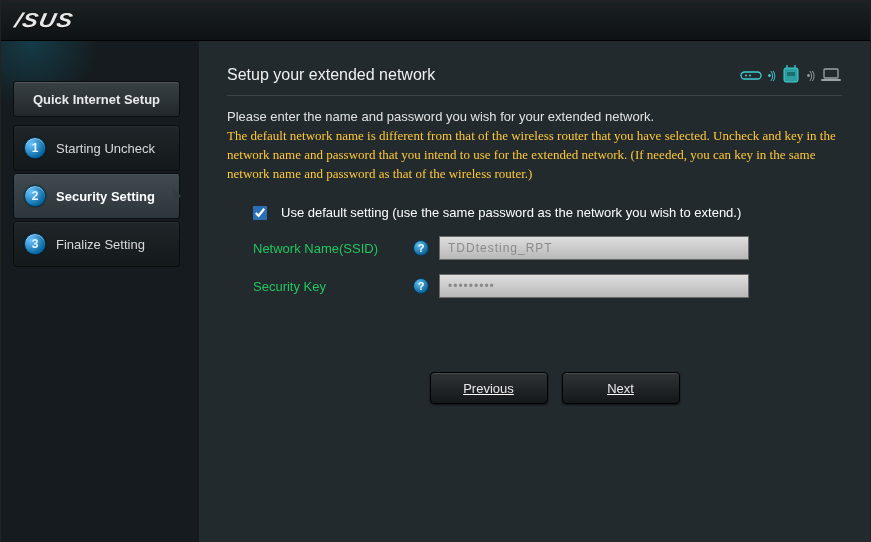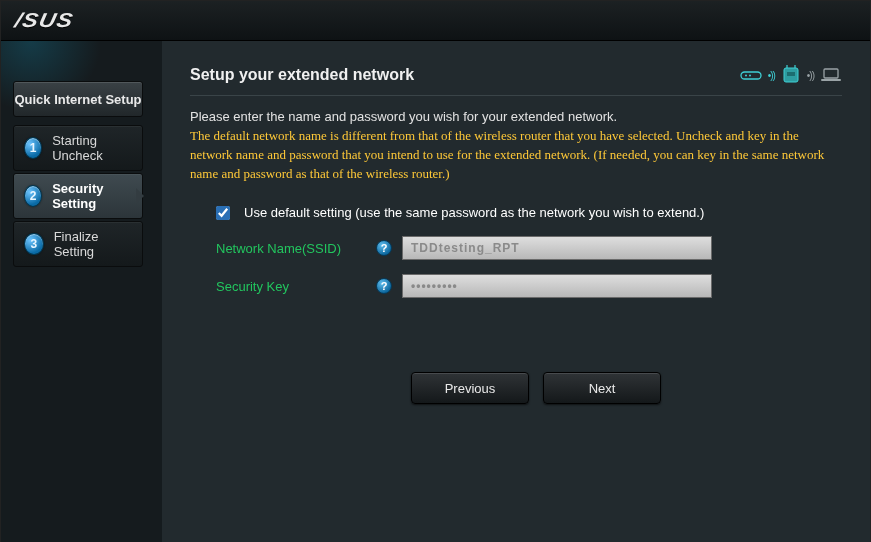--- a/index.html
+++ b/index.html
@@ -35,21 +35,21 @@
     color: #e8e8e8;
     transform: skewX(-12deg) scaleX(1.15);
     text-shadow: 0 1px 0 #000;
   }
   .body {
     display: flex;
     height: calc(542px - 40px);
     background: #181e21;
   }
   .sidebar {
-    width: 161px;
+    width: 198px;
     padding: 40px 19px 10px 12px;
     background:
       radial-gradient(circle at 30px 0px, rgba(20,120,150,0.35) 0, transparent 70px),
       #151b1e;
   }
   .sidebar-title {
     background: linear-gradient(#3a4145, #21272a);
     border: 1px solid #0a0c0d;
     border-radius: 3px;
     height: 36px;
@@ -115,21 +115,21 @@
   .main-header {
     display: flex;
     align-items: center;
     justify-content: space-between;
     border-bottom: 1px solid #3a4448;
     padding-bottom: 10px;
     margin-bottom: 12px;
   }
   .main-title {
     font-size: 16px;
-    font-weight: bold;
+    font-weight: normal;
     color: #f0f0f0;
   }
   .net-icons {
     display: flex;
     align-items: center;
     gap: 6px;
     color: #3fd0d5;
   }
   .net-icons svg { display: block; }
   .net-icons .sig { color: #3fd0d5; font-size: 10px; letter-spacing:-1px;}
@@ -187,28 +187,28 @@
     background: linear-gradient(#dedede, #b8b8b8);
     border: 1px solid #6a6a6a;
     color: #7d7d7d;
     font-size: 12px;
     padding: 0 8px;
     font-family: Arial, sans-serif;
     letter-spacing: 1px;
   }
   .field:disabled {
     color: #8a8a8a;
-    font-weight: bold;
   }
   .btn-row {
     display: flex;
     gap: 14px;
     justify-content: center;
     margin-top: 74px;
     margin-left: 40px;
+    text-decoration: underline;
   }
   .btn {
     width: 118px;
     height: 32px;
     background: linear-gradient(#2f3336, #14181a);
     border: 1px solid #000;
     border-radius: 4px;
     color: #e9e9e9;
     font-size: 13px;
     cursor: pointer;

